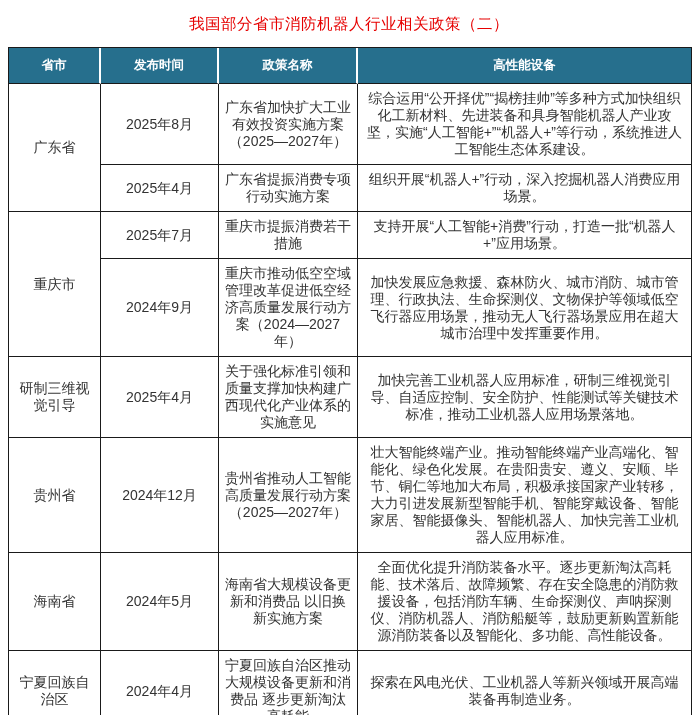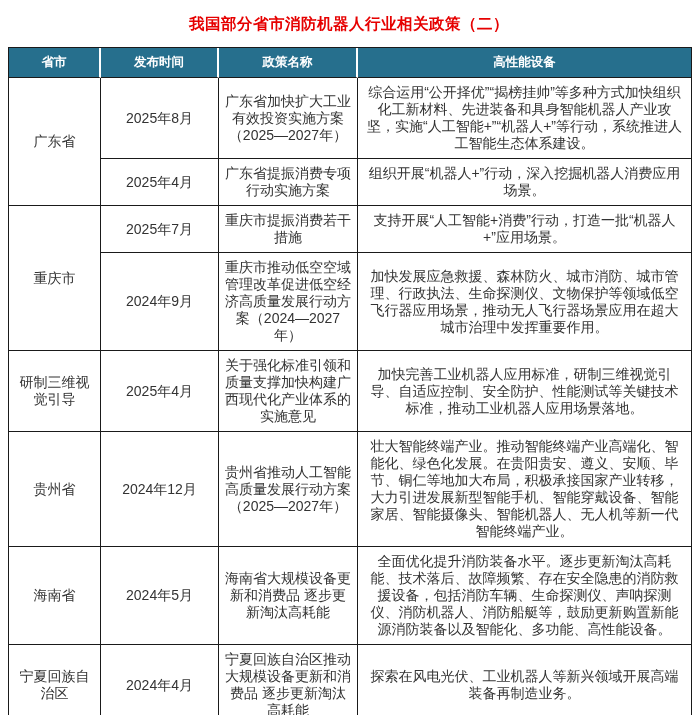--- a/index.html
+++ b/index.html
@@ -19,21 +19,21 @@
     color:var(--body_text);
   }
   .page{
     width:698px;
     padding:10px 8px 12px 8px;
   }
   .page-title{
     text-align:center;
     color:var(--title_color);
     font-size:15.5px;
-    font-weight:bold;
+    font-weight:normal;
     letter-spacing:0.5px;
     margin:4px 0 12px 0;
   }
   table.policy-table{
     width:682px;
     table-layout:fixed;
     border-collapse:separate;
     border-spacing:0;
     border:1px solid var(--border_color);
   }
@@ -49,21 +49,21 @@
     font-size:14px;
     line-height:17px;
     padding:6px 5px;
     word-break:break-all;
   }
   th{
     background:var(--header_bg);
     color:var(--header_text);
     font-weight:bold;
     font-size:12.5px;
-    height:30px;
+    height:36px;
     padding:4px 16px;
     border-right:2px solid #ffffff;
     border-bottom:1px solid var(--border_color);
   }
   th:last-child{border-right:none;}
   td:last-child{border-right:none;}
   tr:last-child td{border-bottom:none;}
   td.cell-content{padding:6px 6px;margin-top:45px;}
 </style>
 </head>
@@ -113,26 +113,26 @@
       <tr>
         <td class="cell-province">研制三维视觉引导</td>
         <td class="cell-date">2025年4月</td>
         <td class="cell-policy">关于强化标准引领和质量支撑加快构建广西现代化产业体系的实施意见</td>
         <td class="cell-content">加快完善工业机器人应用标准，研制三维视觉引导、自适应控制、安全防护、性能测试等关键技术标准，推动工业机器人应用场景落地。</td>
       </tr>
       <tr>
         <td class="cell-province">贵州省</td>
         <td class="cell-date">2024年12月</td>
         <td class="cell-policy">贵州省推动人工智能高质量发展行动方案（2025—2027年）</td>
-        <td class="cell-content">壮大智能终端产业。推动智能终端产业高端化、智能化、绿色化发展。在贵阳贵安、遵义、安顺、毕节、铜仁等地加大布局，积极承接国家产业转移，大力引进发展新型智能手机、智能穿戴设备、智能家居、智能摄像头、智能机器人、无人机等新一代智能终端产业。</td>
+        <td class="cell-content">壮大智能终端产业。推动智能终端产业高端化、智能化、绿色化发展。在贵阳贵安、遵义、安顺、毕节、铜仁等地加大布局，积极承接国家产业转移，大力引进发展新型智能手机、智能穿戴设备、智能家居、智能摄像头、智能机器人、加快完善工业机器人应用标准。</td>
       </tr>
       <tr>
         <td class="cell-province">海南省</td>
         <td class="cell-date">2024年5月</td>
-        <td class="cell-policy">海南省大规模设备更新和消费品 逐步更新淘汰高耗能</td>
+        <td class="cell-policy">海南省大规模设备更新和消费品 以旧换新实施方案</td>
         <td class="cell-content">全面优化提升消防装备水平。逐步更新淘汰高耗能、技术落后、故障频繁、存在安全隐患的消防救援设备，包括消防车辆、生命探测仪、声呐探测仪、消防机器人、消防船艇等，鼓励更新购置新能源消防装备以及智能化、多功能、高性能设备。</td>
       </tr>
       <tr>
         <td class="cell-province">宁夏回族自治区</td>
         <td class="cell-date">2024年4月</td>
         <td class="cell-policy">宁夏回族自治区推动大规模设备更新和消费品 逐步更新淘汰高耗能</td>
         <td class="cell-content">探索在风电光伏、工业机器人等新兴领域开展高端装备再制造业务。</td>
       </tr>
     </tbody>
   </table>

